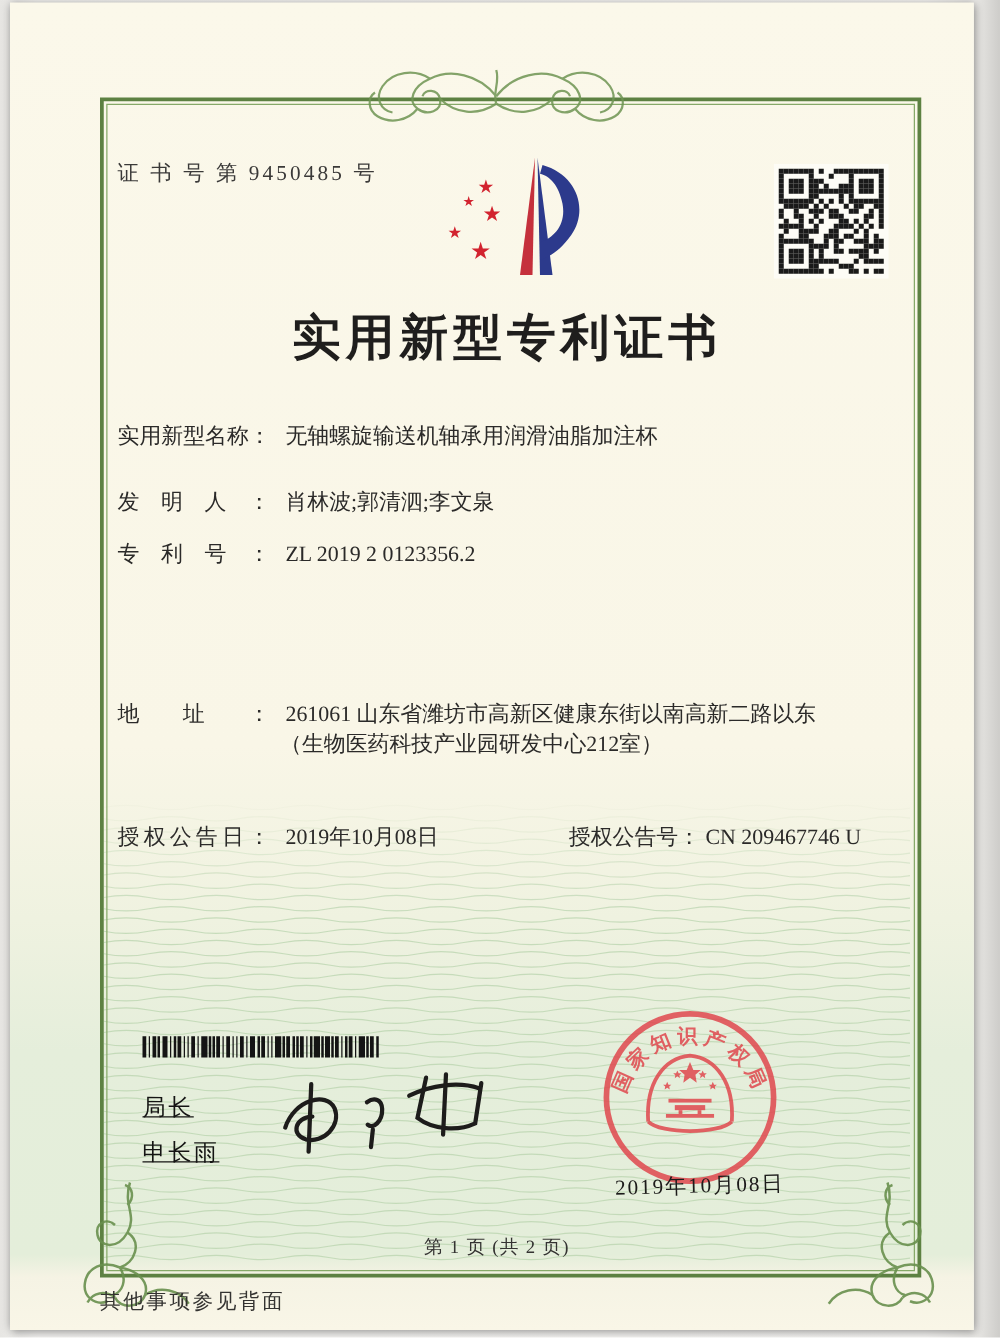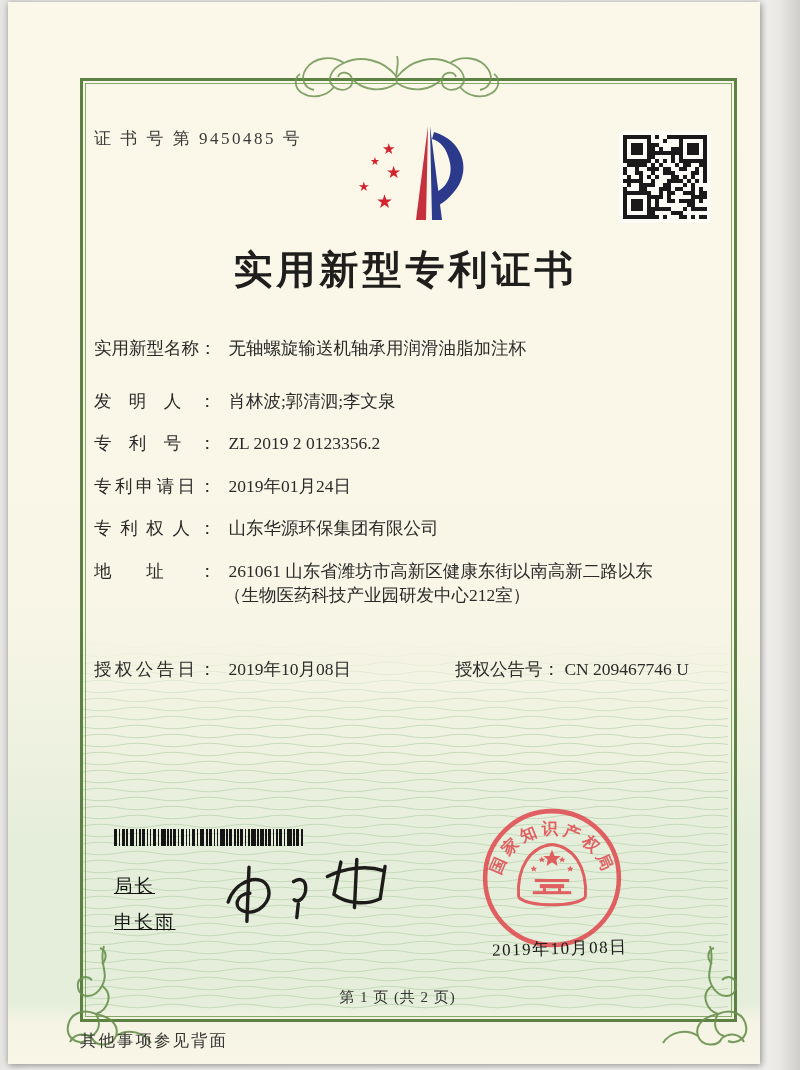--- a/index.html
+++ b/index.html
@@ -5,20 +5,21 @@
   html,body{margin:0;padding:0;}
   body{
     width:800px;height:1070px;position:relative;overflow:hidden;
     background:linear-gradient(90deg,#e7e6e3 0,#f3f2f0 30px,#f6f5f3 740px,#e9e8e5 780px,#cfcecb 799px);
     font-family:"Liberation Serif","DejaVu Serif",serif;
   }
   .paper{
     position:absolute;left:8px;top:2px;width:752px;height:1062px;
     background:linear-gradient(180deg,#fbf8ea 0%,#f9f6e7 56%,#eff2e0 69%,#e5eedb 79%,#e4eeda 94.3%,#f5f3e4 96%,#f9f6e7 100%);
     box-shadow:0 0 7px rgba(0,0,0,.30), 2px 3px 6px rgba(0,0,0,.18);
+    padding-left:19px;
   }
   .frame{position:absolute;left:72px;top:76px;width:651px;height:938px;border:3px solid #5d8142;}
   .frame-inner{position:absolute;inset:2px;border:1px solid #86a968;}
   .txt{position:absolute;color:#262524;}
   .cert-no{left:86px;top:125px;font-size:17px;letter-spacing:2.5px;color:#3a3938;}
   .title{left:72px;top:241px;width:651px;text-align:center;font-size:39px;font-weight:700;letter-spacing:4px;color:#1f1e1d;}
   .field{left:86px;width:600px;font-size:17.5px;color:#2b2a29;white-space:nowrap;}
   .flabel{display:inline-block;width:122px;text-align:justify;text-align-last:justify;text-justify:inter-character;}
   .fvalue{margin-left:8px;}
   .f0{top:334px}.f1{top:387px}.f2{top:429px}.f3{top:472px}.f4{top:514px}.f5{top:557px}
@@ -406,28 +407,20 @@
     <span class="fvalue">无轴螺旋输送机轴承用润滑油脂加注杯</span>
   </div>
   <div class="txt field f1">
     <span class="flabel">发明人：</span>
     <span class="fvalue">肖林波;郭清泗;李文泉</span>
   </div>
   <div class="txt field f2">
     <span class="flabel">专利号：</span>
     <span class="fvalue">ZL 2019 2 0123356.2</span>
   </div>
-  <div class="txt field f3">
-    <span class="flabel">专利申请日：</span>
-    <span class="fvalue">2019年01月24日</span>
-  </div>
-  <div class="txt field f4">
-    <span class="flabel">专利权人：</span>
-    <span class="fvalue">山东华源环保集团有限公司</span>
-  </div>
   <div class="txt field f5">
     <span class="flabel">地址：</span>
     <span class="fvalue">261061 山东省潍坊市高新区健康东街以南高新二路以东</span>
     <span class="addr2">（生物医药科技产业园研发中心212室）</span>
   </div>
   <div class="txt field fgrant" style="top:634px;margin-top:21px;">
     <span class="flabel">授权公告日：</span>
     <span class="fvalue">2019年10月08日</span>
     <span class="grant-right">
       <span>授权公告号：</span>

